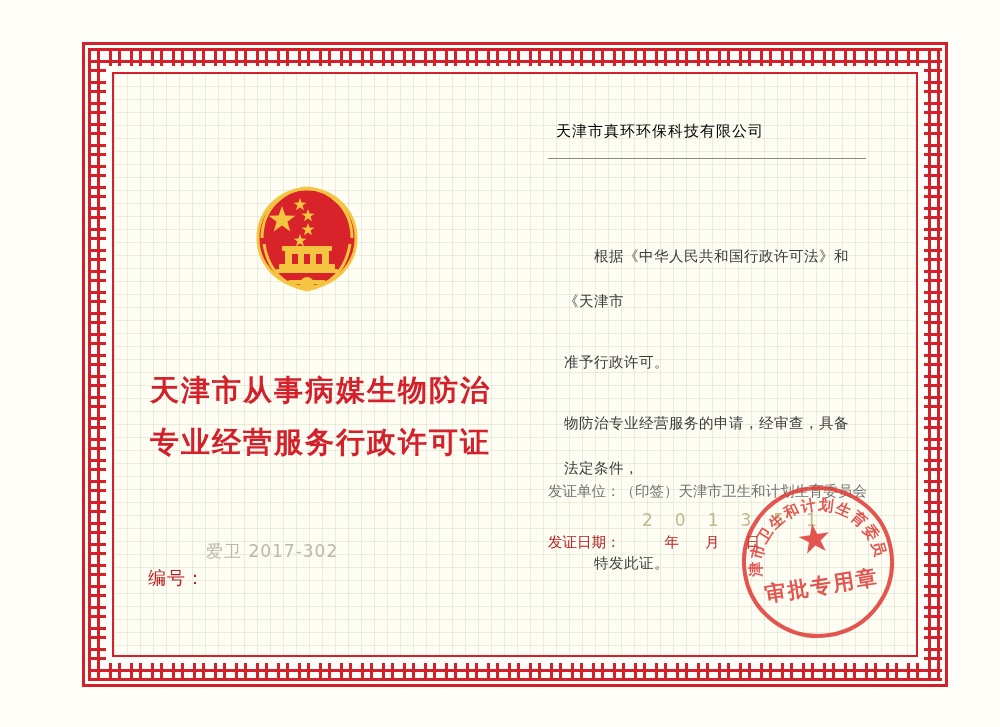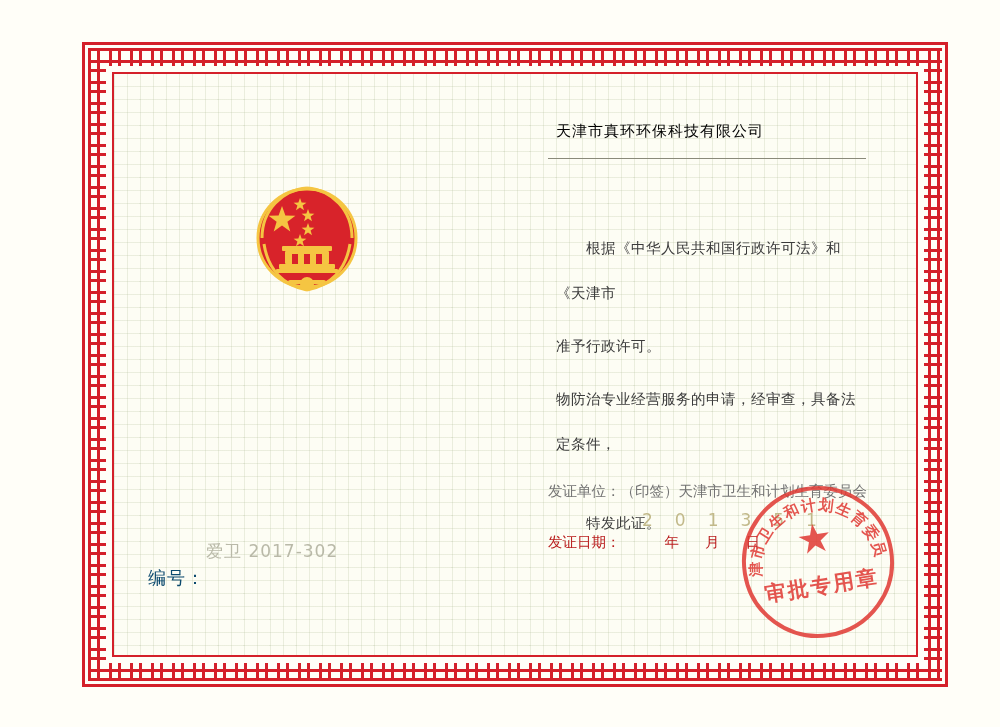--- a/index.html
+++ b/index.html
@@ -127,21 +127,21 @@
     top: 540px;
     color: #b9b9a8;
     font-size: 17px;
     letter-spacing: 1px;
     font-family: "DejaVu Sans", sans-serif;
   }
   .cert-number-label {
     position: absolute;
     left: 148px;
     top: 566px;
-    color: #0c4a6e;
+    color: #b91c1c;
     font-size: 18px;
     letter-spacing: 1px;
     font-family: "DejaVu Sans", sans-serif;
   }
 
   
   .company-name {
     position: absolute;
     left: 556px;
     top: 122px;
@@ -163,21 +163,21 @@
     position: absolute;
     left: 548px;
     top: 218px;
     width: 322px;
     color: #3b3b3b;
     font-size: 14.5px;
     line-height: 45px;
     font-family: "DejaVu Sans", sans-serif;
     letter-spacing: 0.5px;
   }
-  .body-text p { margin: 8px; }
+  .body-text p { margin: 16px; }
   .body-text .indent { text-indent: 30px; }
   .body-text .para-gap { height: 18px; }
 
   .issue-org {
     position: absolute;
     left: 548px;
     top: 482px;
     color: #737373;
     font-size: 14.5px;
     font-family: "DejaVu Sans", sans-serif;
@@ -298,20 +298,24 @@
         <path d="M16,64 C20,90 36,106 59,110"></path>
         <path d="M102,64 C98,90 82,106 59,110"></path>
       </g>
       <g fill="#f5c542">
         <circle cx="59" cy="104" r="7"></circle>
         <rect x="40" y="100" width="38" height="4" rx="2"></rect>
       </g>
     </svg>
   </div>
 
+  <div class="cert-title">
+    <div>天津市从事病媒生物防治</div>
+    <div>专业经营服务行政许可证</div>
+  </div>
 
   <div class="cert-code">爱卫 2017-302</div>
   <div class="cert-number-label">编号：</div>
 
   <div class="company-name">天津市真环环保科技有限公司</div>
   <div class="company-rule"></div>
 
   <div class="body-text">
     <p class="indent">根据《中华人民共和国行政许可法》和《天津市</p>
     <p>准予行政许可。</p>

